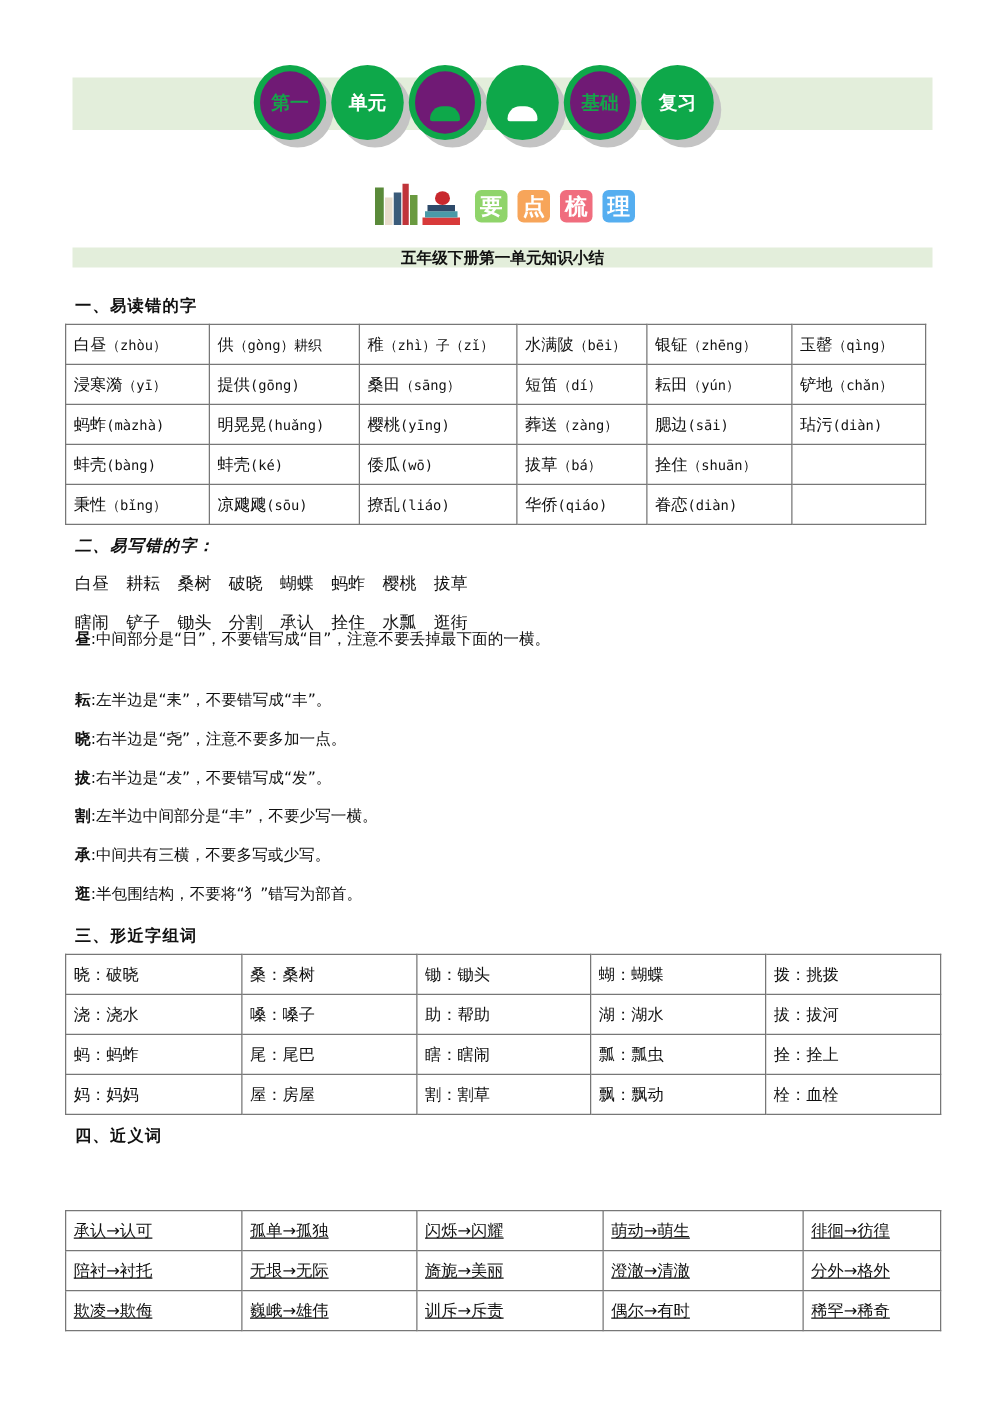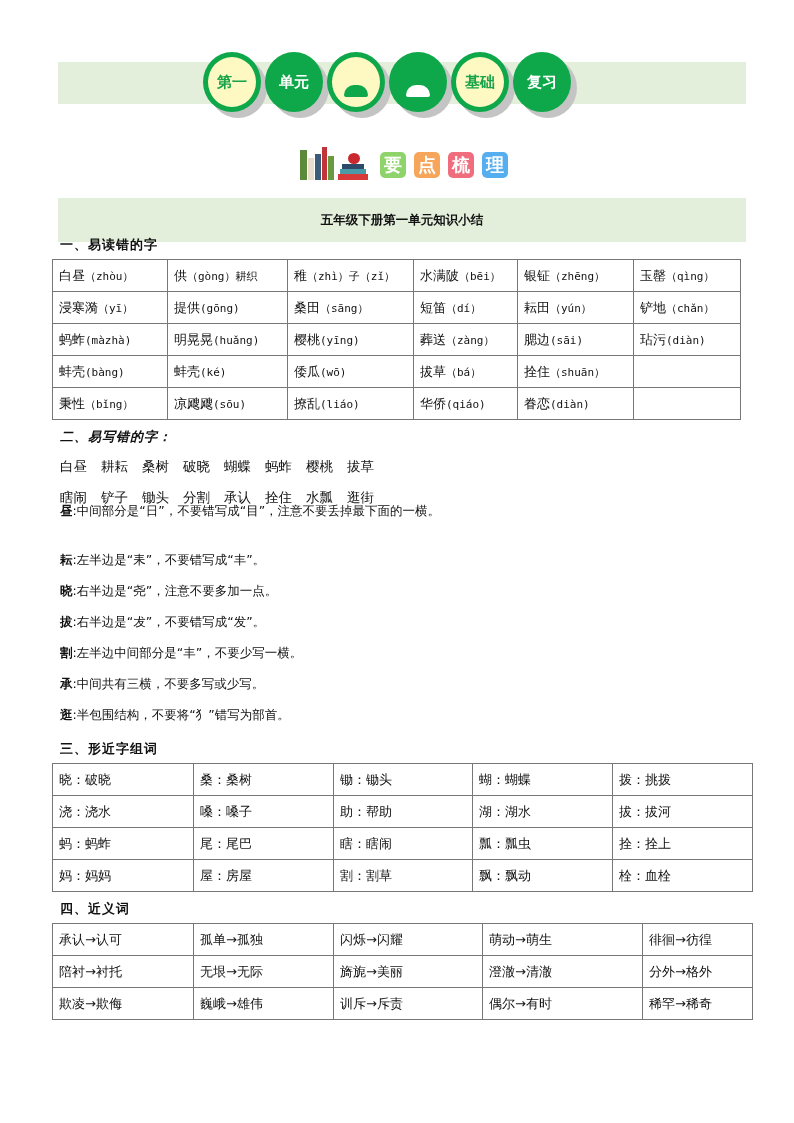--- a/index.html
+++ b/index.html
@@ -7,35 +7,35 @@
          font-family: "DejaVu Sans", "Liberation Sans", sans-serif; color: #111; }
 
   
   .banner { position: absolute; left: 58px; top: 62px; width: 688px; height: 42px; background: #e3eedb; }
   .bubbles { position: absolute; left: 203px; top: 52px; height: 66px; display: flex; }
   .bubble { position: relative; width: 58px; height: 62px; margin-right: 4px; }
   .bubble .shadow { position: absolute; left: 6px; top: 6px; width: 58px; height: 60px; border-radius: 50%; background: #c4c4c4; }
   .bubble .disc { position: absolute; left: 0; top: 0; width: 58px; height: 60px; border-radius: 50%;
                   display: flex; align-items: center; justify-content: center; box-sizing: border-box;
                   font-weight: bold; font-size: 15px; font-family: "DejaVu Sans", sans-serif; }
-  .bubble.outline .disc { background: #fef9c3; border: 5px solid #0ea84a; color: #16a34a; }
+  .bubble.outline .disc { background: #701a75; border: 5px solid #0ea84a; color: #16a34a; }
   .bubble.filled .disc { background: #0ea84a; color: #ffffff; }
   .mound { width: 24px; height: 12px; border-radius: 10px 10px 2px 2px; margin-top: 18px; }
   .bubble.outline .mound { background: #0ea84a; }
   .bubble.filled .mound { background: #ffffff; }
 
   
   .section-head { position: absolute; left: 296px; top: 145px; height: 40px; display: flex; align-items: center; }
   .books { position: relative; width: 76px; height: 36px; }
   .bk { position: absolute; bottom: 3px; }
   .tile { width: 26px; height: 26px; border-radius: 5px; color: #fff; font-weight: bold; font-size: 18px;
           display: flex; align-items: center; justify-content: center; margin-left: 8px; }
 
   
-  .title-bar { position: absolute; left: 58px; top: 198px; width: 688px; height: 44px; background: #e3eedb;
+  .title-bar { position: absolute; left: 58px; top: 198px; width: 688px; height: 16px; background: #e3eedb;
                display: flex; align-items: center; justify-content: center; font-size: 12.5px; font-weight: bold; }
 
   .h2 { position: absolute; left: 60px; font-size: 13px; font-weight: bold; letter-spacing: 1px; }
 
   table.grid { position: absolute; border-collapse: collapse; table-layout: fixed; }
   table.grid td { border: 1px solid #777; height: 31px; padding: 0 0 0 6px; font-size: 13px;
                   white-space: nowrap; overflow: hidden; font-family: "DejaVu Sans", sans-serif; }
   .py { font-family: "DejaVu Sans Mono", monospace; font-size: 11px; }
 
   .wordline { position: absolute; left: 60px; font-size: 13.5px; display: flex; }
@@ -228,21 +228,21 @@
         <td>妈：妈妈</td>
         <td>屋：房屋</td>
         <td>割：割草</td>
         <td>飘：飘动</td>
         <td>栓：血栓</td>
       </tr>
     </tbody>
 </table>
 
 <div class="h2" style="top:900px;">四、近义词</div>
-<table class="grid" style="left:52px;top:923px;width:700px;">
+<table class="grid" style="left:52px;top:968px;width:700px;text-decoration:underline;">
   <colgroup>
       <col style="width:141px">
       <col style="width:140px">
       <col style="width:149px">
       <col style="width:160px">
       <col style="width:110px">
     </colgroup>
   <tbody id="t4">
       <tr>
         <td>承认→认可</td>

